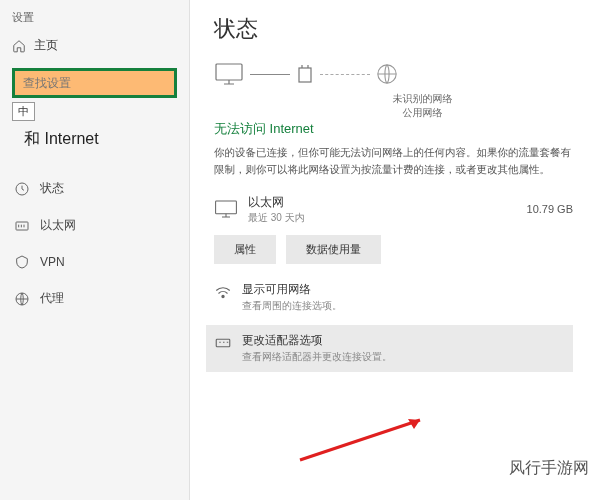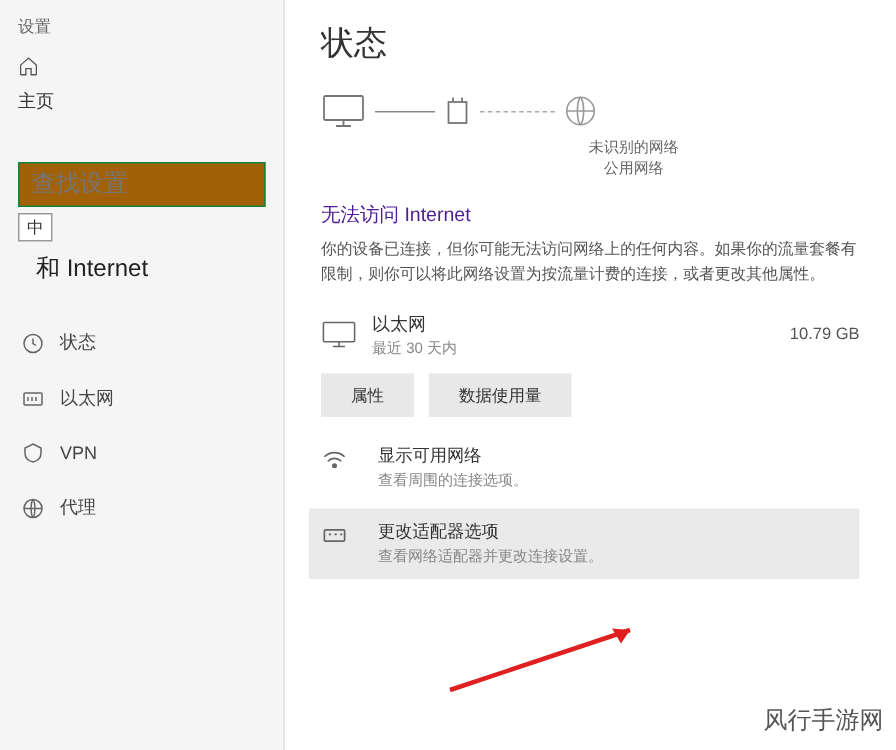--- a/index.html
+++ b/index.html
@@ -1,52 +1,52 @@
 <!DOCTYPE html>
 <html><head>
 <meta charset="utf-8">
 <style>
 * { margin: 0; padding: 0; box-sizing: border-box; }
 body { font-family: "Microsoft YaHei", "Segoe UI", sans-serif; font-size: 12px; color: #333; background: #fff; width: 597px; height: 500px; overflow: hidden; position: relative; }
 .container { display: flex; height: 100%; }
 .sidebar { width: 190px; background: #f5f5f5; border-right: 1px solid #e0e0e0; padding: 10px 0; display: flex; flex-direction: column; }
 .sidebar-top { padding: 0 12px; }
-.sidebar-title-row { display: flex; gap: 8px; margin-bottom: 28px; padding: 4px 0; flex-direction: column; }
+.sidebar-title-row { display: flex; align-items: center; gap: 8px; margin-bottom: 10px; padding: 4px 0; }
 .sidebar-title-row .icon { width: 14px; height: 14px; display: flex; align-items: center; justify-content: center; }
-.search-box { width: 100%; border: 1px solid #15803d; background: #a16207; padding: 5px 8px; font-size: 16px; outline: none; }
+.search-box { width: 100%; border: 3px solid #15803d; background: #fdba74; padding: 5px 8px; font-size: 12px; outline: none; }
 .ime-badge { display: inline-block; border: 1px solid #999; padding: 1px 5px; font-size: 11px; margin-top: 4px; background: #fff; }
 .sidebar-current { padding: 6px 12px; font-size: 16px; color: #222; margin-top: 2px; }
 .sidebar-list { margin-top: 14px; }
 .sidebar-item { display: flex; align-items: center; gap: 10px; padding: 10px 14px; cursor: pointer; color: #444; }
 .sidebar-item .icon { width: 16px; height: 16px; display: flex; align-items: center; justify-content: center; color: #666; }
 .sidebar-item.dial .icon { color: #d49000; }
 .main { flex: 1; padding: 14px 24px 10px 24px; overflow-y: auto; position: relative; }
 .page-title { font-size: 22px; font-weight: 400; margin-bottom: 18px; }
 .section-title { font-size: 14px; font-weight: 600; margin: 10px 0 12px 0; }
 .net-diagram { display: flex; align-items: center; gap: 6px; margin: 12px 0 6px 0; }
 .net-diagram .line-solid { width: 40px; height: 1px; background: #888; }
 .net-diagram .line-dash { width: 50px; border-top: 1px dashed #aaa; }
-.net-caption { text-align: center; font-size: 10px; color: #666; margin-left: 58px; line-height: 1.4; margin-bottom: 14px; }
-.error-title { color: #4c1d95; font-size: 13px; font-weight: 500; margin-bottom: 6px; }
+.net-caption { text-align: center; font-size: 10px; color: #666; margin-left: 58px; line-height: 1.4; }
+.error-title { color: #15803d; font-size: 13px; font-weight: 500; margin-bottom: 6px; }
 .error-desc { font-size: 10.5px; color: #555; line-height: 1.6; margin-bottom: 12px; }
 .troubleshoot-btn { display: inline-flex; align-items: center; gap: 6px; background: #e8e8e8; border: none; padding: 7px 14px; font-size: 11px; cursor: pointer; color: #444; }
 .ethernet-block { display: flex; align-items: center; gap: 10px; margin: 16px 0 10px 0; }
 .ethernet-info { flex: 1; }
 .ethernet-name { font-size: 12px; }
 .ethernet-sub { font-size: 10px; color: #888; }
 .ethernet-size { font-size: 11px; color: #555; }
 .btn-row { display: flex; gap: 10px; margin-bottom: 18px; }
 .gray-btn { background: #e8e8e8; border: none; padding: 7px 20px; font-size: 11px; cursor: pointer; color: #333; }
-.option-row { display: flex; align-items: flex-start; gap: 20px; margin: 12px 0; cursor: pointer; }
+.option-row { display: flex; align-items: flex-start; gap: 10px; margin: 12px 0; cursor: pointer; }
 .option-row .icon { width: 18px; height: 18px; margin-top: 1px; color: #666; flex-shrink: 0; }
 .option-text .opt-title { font-size: 11.5px; color: #333; }
 .option-text .opt-sub { font-size: 10px; color: #888; margin-top: 2px; }
 .option-row.highlighted { background: #eaeaea; padding: 8px; margin-left: -8px; }
 .arrow { position: absolute; left: 100px; top: 405px; pointer-events: none; }
-.watermark { position: absolute; right: 8px; bottom: 9px; font-size: 16px; color: #555; font-family: "KaiTi", serif; }
+.watermark { position: absolute; right: 8px; bottom: 21px; font-size: 16px; color: #555; font-family: "KaiTi", serif; }
 svg { display: block; }
 </style>
 </head>
 <body>
 
 <div class="container">
   <div class="sidebar">
     <div class="sidebar-top">
       <div style="font-size:11px;color:#666;margin-bottom:8px;">设置</div>
       <div class="sidebar-title-row">

